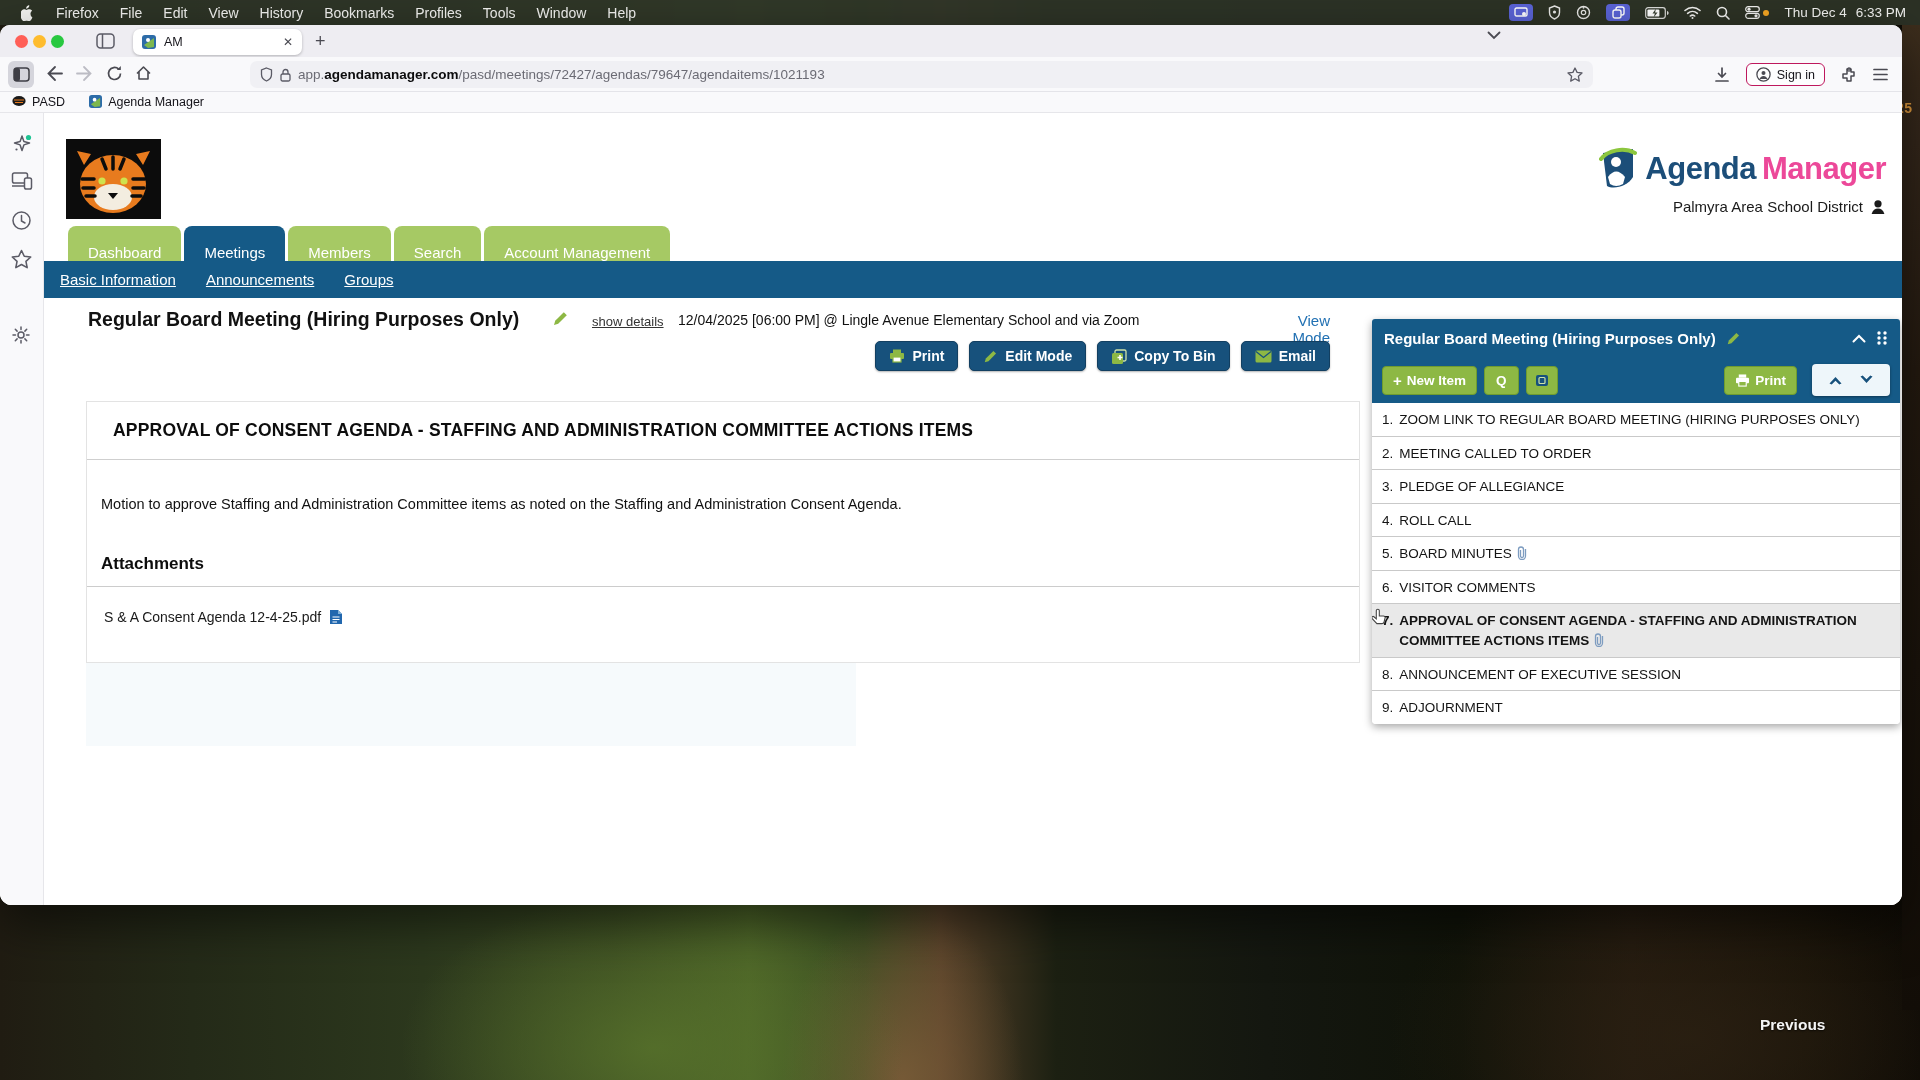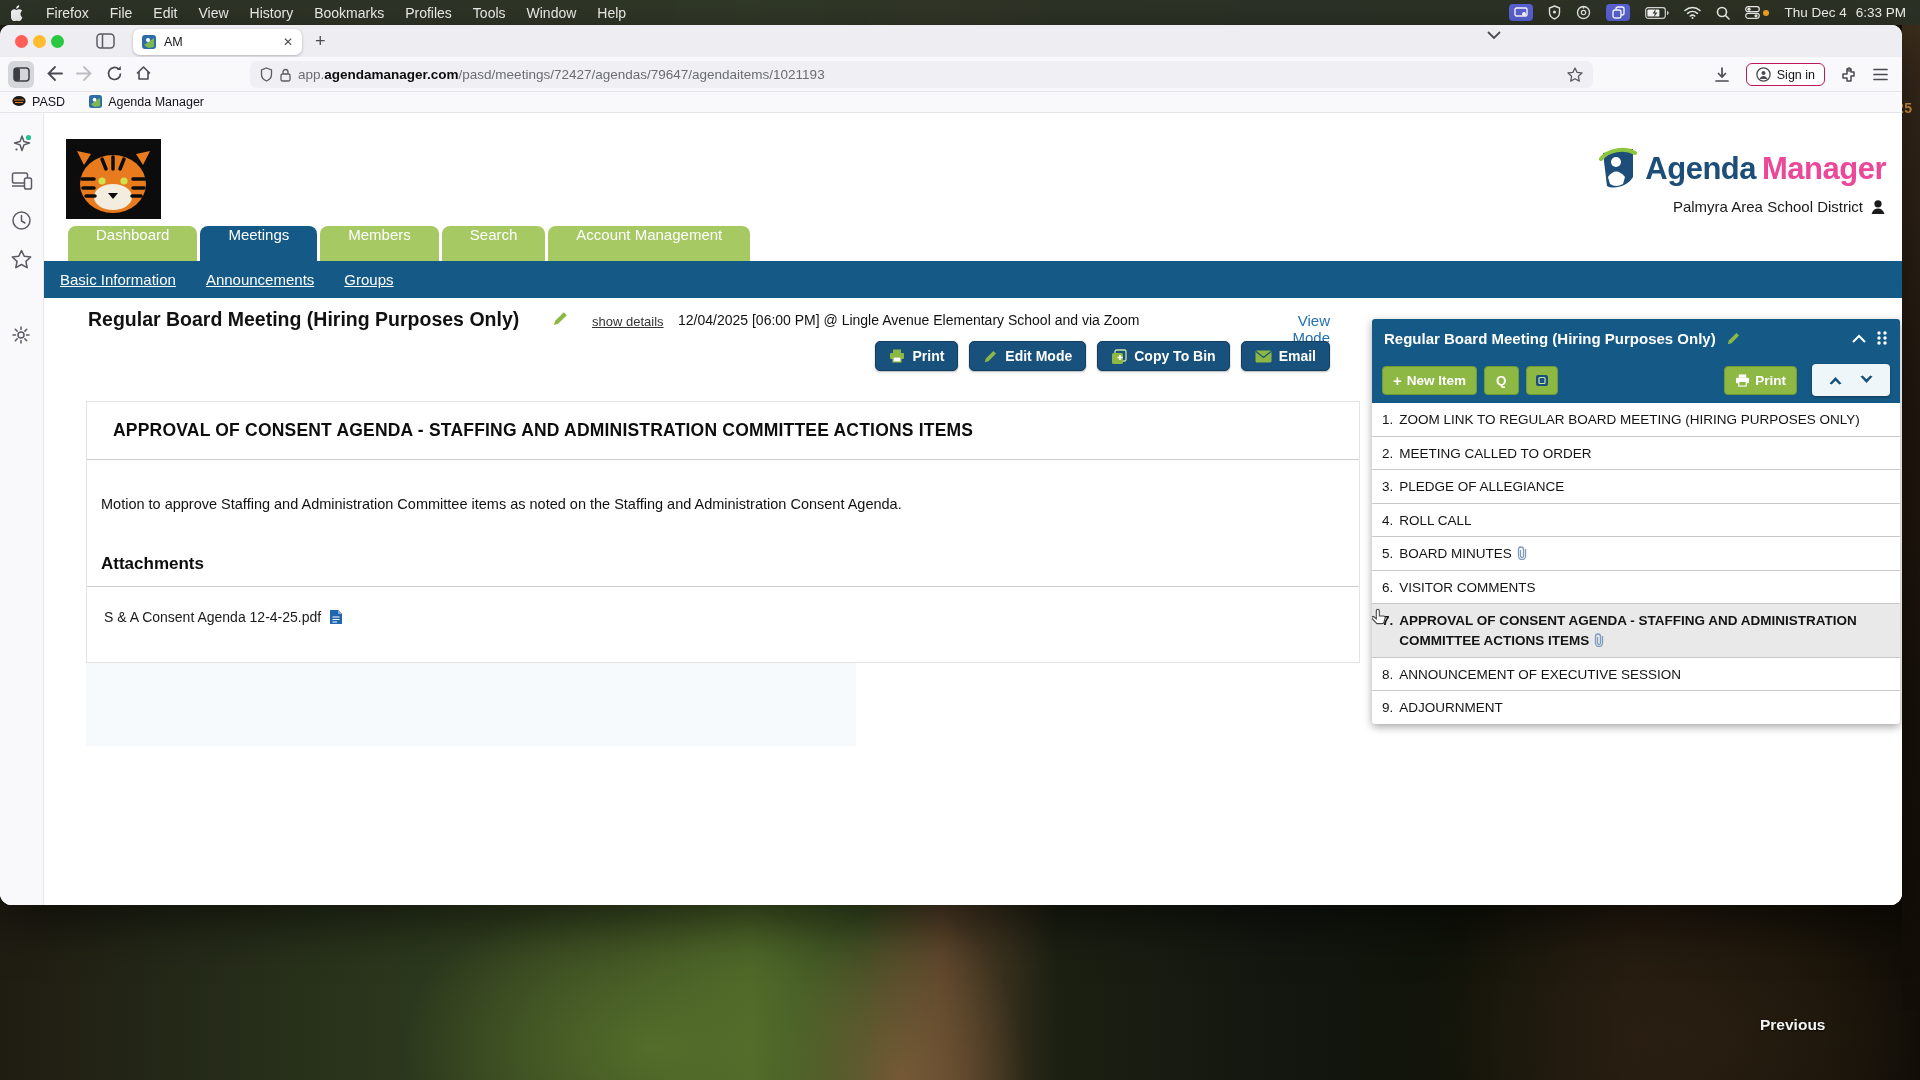--- a/index.html
+++ b/index.html
@@ -16,21 +16,21 @@
       linear-gradient(90deg,#201c12 0%,#242a18 10%,#2c381d 22%,#3a4a22 32%,#4c6428 39%,#3b4e22 45%,#58422a 49%,#1c2012 55%,#141710 66%,#101309 76%,#231a0f 85%,#171208 94%,#0d0a05 100%);
   }
   .wallpaper-rightstrip { position:absolute; left:1902px; top:25px; width:18px; height:985px;
     background:linear-gradient(180deg,#3c2d1c 0%,#33261a 12%,#241a10 35%,#1a130b 65%,#120d07 100%); }
   .frag-25 { position:absolute; left:1896px; top:100px; color:#e09a3e; font-weight:bold; font-size:14px; letter-spacing:.5px; }
   .previous-label { position:absolute; left:1760px; top:1016px; color:#f4f4f4; font-weight:bold; font-size:15.5px; text-shadow:0 1px 2px rgba(0,0,0,.7); }
 
   
   .menubar { position:absolute; left:0; top:0; width:1920px; height:25px; background:rgba(47,53,40,.92);
     display:flex; align-items:center; color:#f3f3f1; font-size:14px; }
-  .menubar .left { display:flex; align-items:center; gap:21px; padding-left:11px; }
+  .menubar .left { display:flex; align-items:center; gap:21px; padding-left:21px; }
   .menubar .left .mi:first-of-type { font-weight:bold; }
   .menubar .right { margin-left:auto; display:flex; align-items:center; gap:15px; padding-right:14px; }
   .mb-chip { width:24px; height:17px; border-radius:4px; background:#5a63d6; display:flex; align-items:center; justify-content:center; }
   .mb-clock { font-size:13.5px; display:flex; gap:9px; white-space:nowrap; }
 
   
   .window { position:absolute; left:0; top:25px; width:1902px; height:880px; background:#fff;
     border-radius:10px 10px 12px 12px; overflow:hidden; box-shadow:0 18px 50px rgba(0,0,0,.55); }
 
   .tabstrip { position:absolute; left:0; top:0; width:100%; height:32px; background:#eeedf2; }
@@ -68,21 +68,21 @@
   .page { position:absolute; left:44px; top:0; width:1858px; height:897px; background:#fff; overflow:hidden; }
 
   .brand-block { position:absolute; right:16px; top:34px; display:flex; flex-direction:column; align-items:flex-end; }
   .brand-line { display:flex; align-items:center; gap:6px; }
   .brand-agenda { color:#1c4e79; font-weight:bold; font-size:31px; letter-spacing:-.5px; }
   .brand-manager { color:#ec4899; font-weight:bold; font-size:31px; letter-spacing:-.5px; }
   .district-line { margin-top:7px; display:flex; align-items:center; gap:7px; font-size:15px; color:#1a1a1a; }
 
   .site-tabs { position:absolute; left:24px; top:113px; display:flex; gap:3px; }
   .site-tab { height:35px; background:#a6c964; color:#fff; font-size:15px; border-radius:8px 8px 0 0;
-    display:flex; align-items:flex-start; justify-content:center; padding:0 28px; }
+    display:flex; align-items:flex-end; justify-content:center; padding:0 20px; }
   .site-tab.active { background:#155a87; }
   .bluebar { position:absolute; left:0; top:148px; width:1858px; height:37px; background:#155a87;
     display:flex; align-items:center; gap:30px; padding-left:16px; }
   .bluebar a { color:#fff; font-size:15px; text-decoration:underline; }
 
   .meet-title { position:absolute; left:44px; top:195px; font-size:19.5px; font-weight:bold; color:#111; }
   .title-pencil { position:absolute; left:508px; top:197px; }
   .show-details { position:absolute; left:548px; top:201px; font-size:13px; color:#333; text-decoration:underline; }
   .meet-when { position:absolute; left:634px; top:199px; font-size:14px; color:#111; }
   .view-mode { position:absolute; left:1214px; top:199px; width:72px; text-align:right; font-size:15px; color:#2271b3; }

